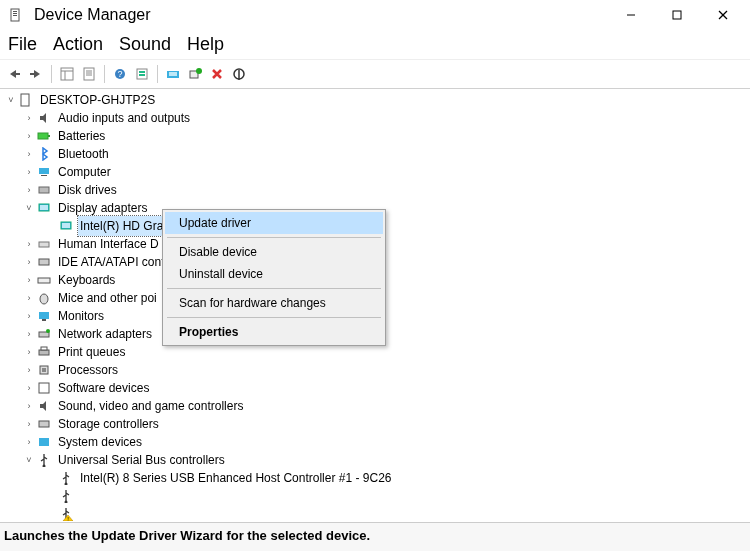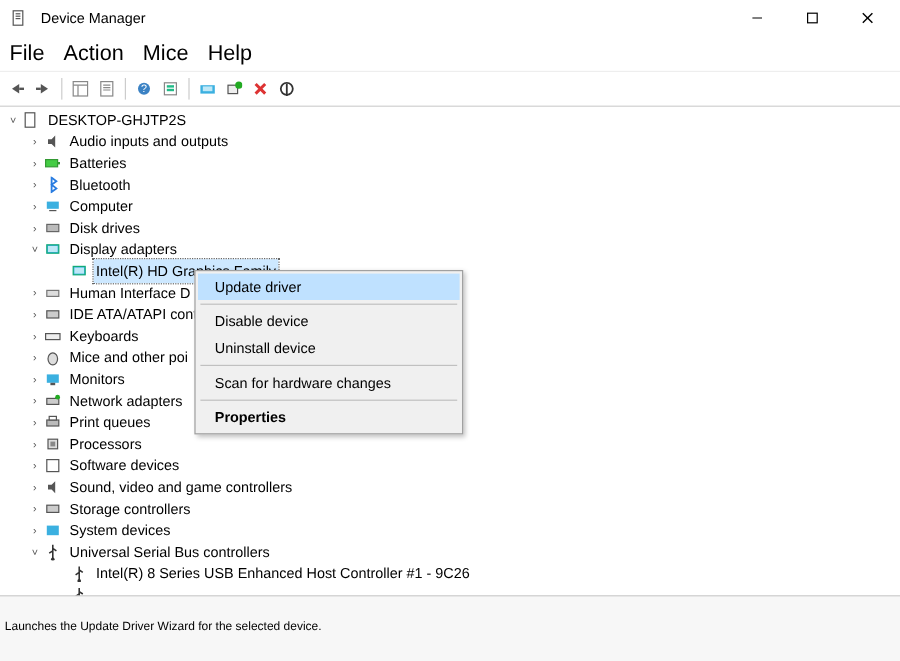--- a/index.html
+++ b/index.html
@@ -20,21 +20,21 @@
     box-sizing: border-box;
   }
   .titlebar {
     display: flex;
     align-items: center;
     height: 30px;
     padding: 0 4px 0 8px;
   }
   .titlebar .title {
     flex: 1;
-    font-size: 12px;
+    font-size: 16px;
     display: flex;
     align-items: center;
     gap: 6px;
     text-align: right;
   }
   .titlebar .controls {
     display: flex;
     gap: 0;
   }
   .titlebar .controls .btn {
@@ -105,31 +105,32 @@
   }
   .label {
     padding: 1px 2px;
   }
   .selected {
     background: #cde8ff;
     outline: 1px dotted #666;
   }
   .statusbar {
     border-top: 1px solid #ccc;
-    padding: 18px 4px;
-    font-size: 10px;
+    padding: 5px 4px;
+    font-size: 13px;
     background: #f7f7f7;
     height: 18px;
     line-height: 16px;
+    font-weight: bold;
   }
   
   .context-menu {
     position: absolute;
     left: 162px;
-    top: 136px;
+    top: 120px;
     width: 218px;
     background: #f0f0f0;
     border: 1px solid #a0a0a0;
     box-shadow: 2px 2px 4px rgba(0,0,0,0.25);
     padding: 2px;
     z-index: 10;
   }
   .context-menu .mi {
     padding: 4px 14px;
     font-size: 12px;
@@ -177,21 +178,21 @@
             <line x1="1" y1="1" x2="9" y2="9" stroke="#000" stroke-width="1.2"></line>
             <line x1="9" y1="1" x2="1" y2="9" stroke="#000" stroke-width="1.2"></line>
           </svg>
       </div>
     </div>
   </div>
 
   <div class="menubar">
     <span>File</span>
     <span>Action</span>
-    <span>Mice</span>
+    <span>Sound</span>
     <span>Help</span>
   </div>
 
   <div class="toolbar">
     <div class="tbtn">
         <svg width="16" height="14">
           <path d="M10 3 L4 7 L10 11 Z" fill="#555"></path>
           <rect x="10" y="6" width="4" height="2" fill="#555"></rect>
         </svg>
       </div>

